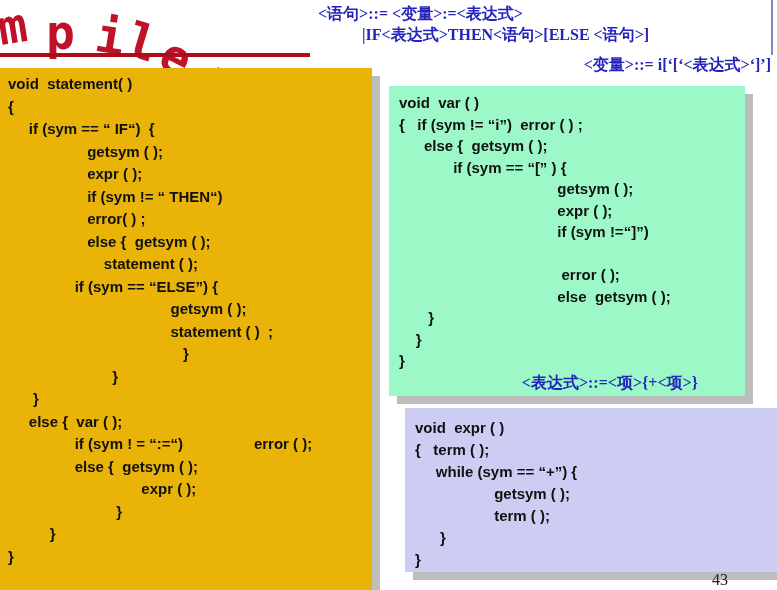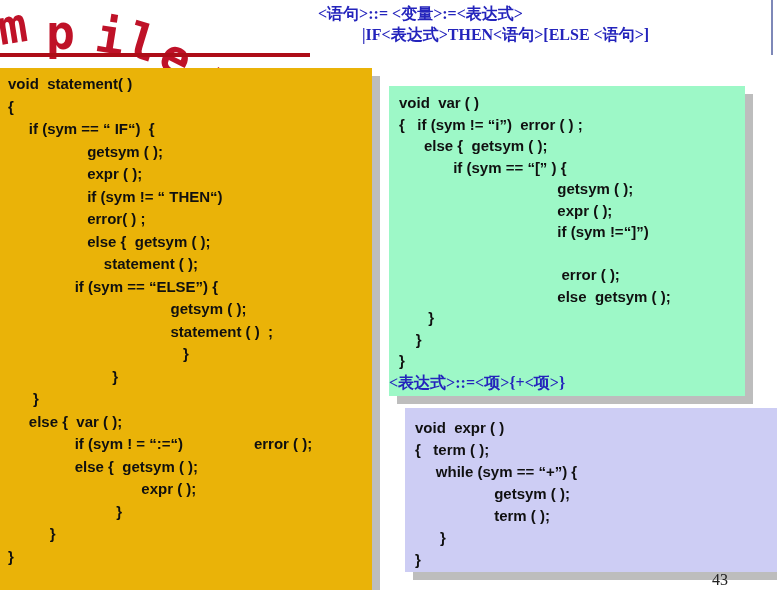--- a/index.html
+++ b/index.html
@@ -39,21 +39,21 @@
     font-family:"Liberation Sans","DejaVu Sans",sans-serif;
     font-weight:bold; font-size:15px; color:#101010; white-space:pre;
   }
   #panel-statement { left:0px;   top:68px;  width:372px; height:522px; background:#eab308; }
   #panel-statement .code { padding:5px 0 0 8px;  line-height:22.5px; }
   #panel-var       { left:389px; top:86px;  width:356px; height:310px; background:#9df8c7; }
   #panel-var .code { padding:6px 0 0 10px; line-height:21.5px; }
   #panel-expr      { left:397px; top:408px; width:374px; height:164px; background:#cdcdf4;margin-left:8px; }
   #panel-expr .code{ padding:9px 0 0 10px; line-height:22px; }
   .var-rule {
-    position:absolute; left:0; right:47px; top:287px; text-align:left;
+    position:absolute; left:0; right:47px; top:287px; text-align:right;
     color:#2424bc; font-weight:bold; font-size:16px;
     font-family:"Liberation Serif","DejaVu Sans",serif; white-space:nowrap;
   }
   
   .page-number {
     position:absolute; left:712px; top:571px;
     font-family:"Liberation Serif", serif; font-size:16px; color:#222222;
   }
 </style>
 </head>
@@ -68,20 +68,21 @@
     <span class="logo-letter lg-l">l</span>
     <span class="logo-letter lg-e">e</span>
     <span class="logo-letter lg-r">r</span>
   </div>
 
   <div class="red-line"></div>
   <div class="blue-vline"></div>
 
   <div class="hdr hdr-1">&lt;语句&gt;::= &lt;变量&gt;:=&lt;表达式&gt;</div>
   <div class="hdr hdr-2">|IF&lt;表达式&gt;THEN&lt;语句&gt;[ELSE &lt;语句&gt;]</div>
+  <div class="hdr hdr-3">&lt;变量&gt;::= i[‘[‘&lt;表达式&gt;‘]’]</div>
 
   <div class="panel" id="panel-statement">
     <div class="code">void  statement( )
 {
      if (sym == “ IF“)  {
                    getsym ( );
                    expr ( );
                    if (sym != “ THEN“)
                    error( ) ;
                    else {  getsym ( );

